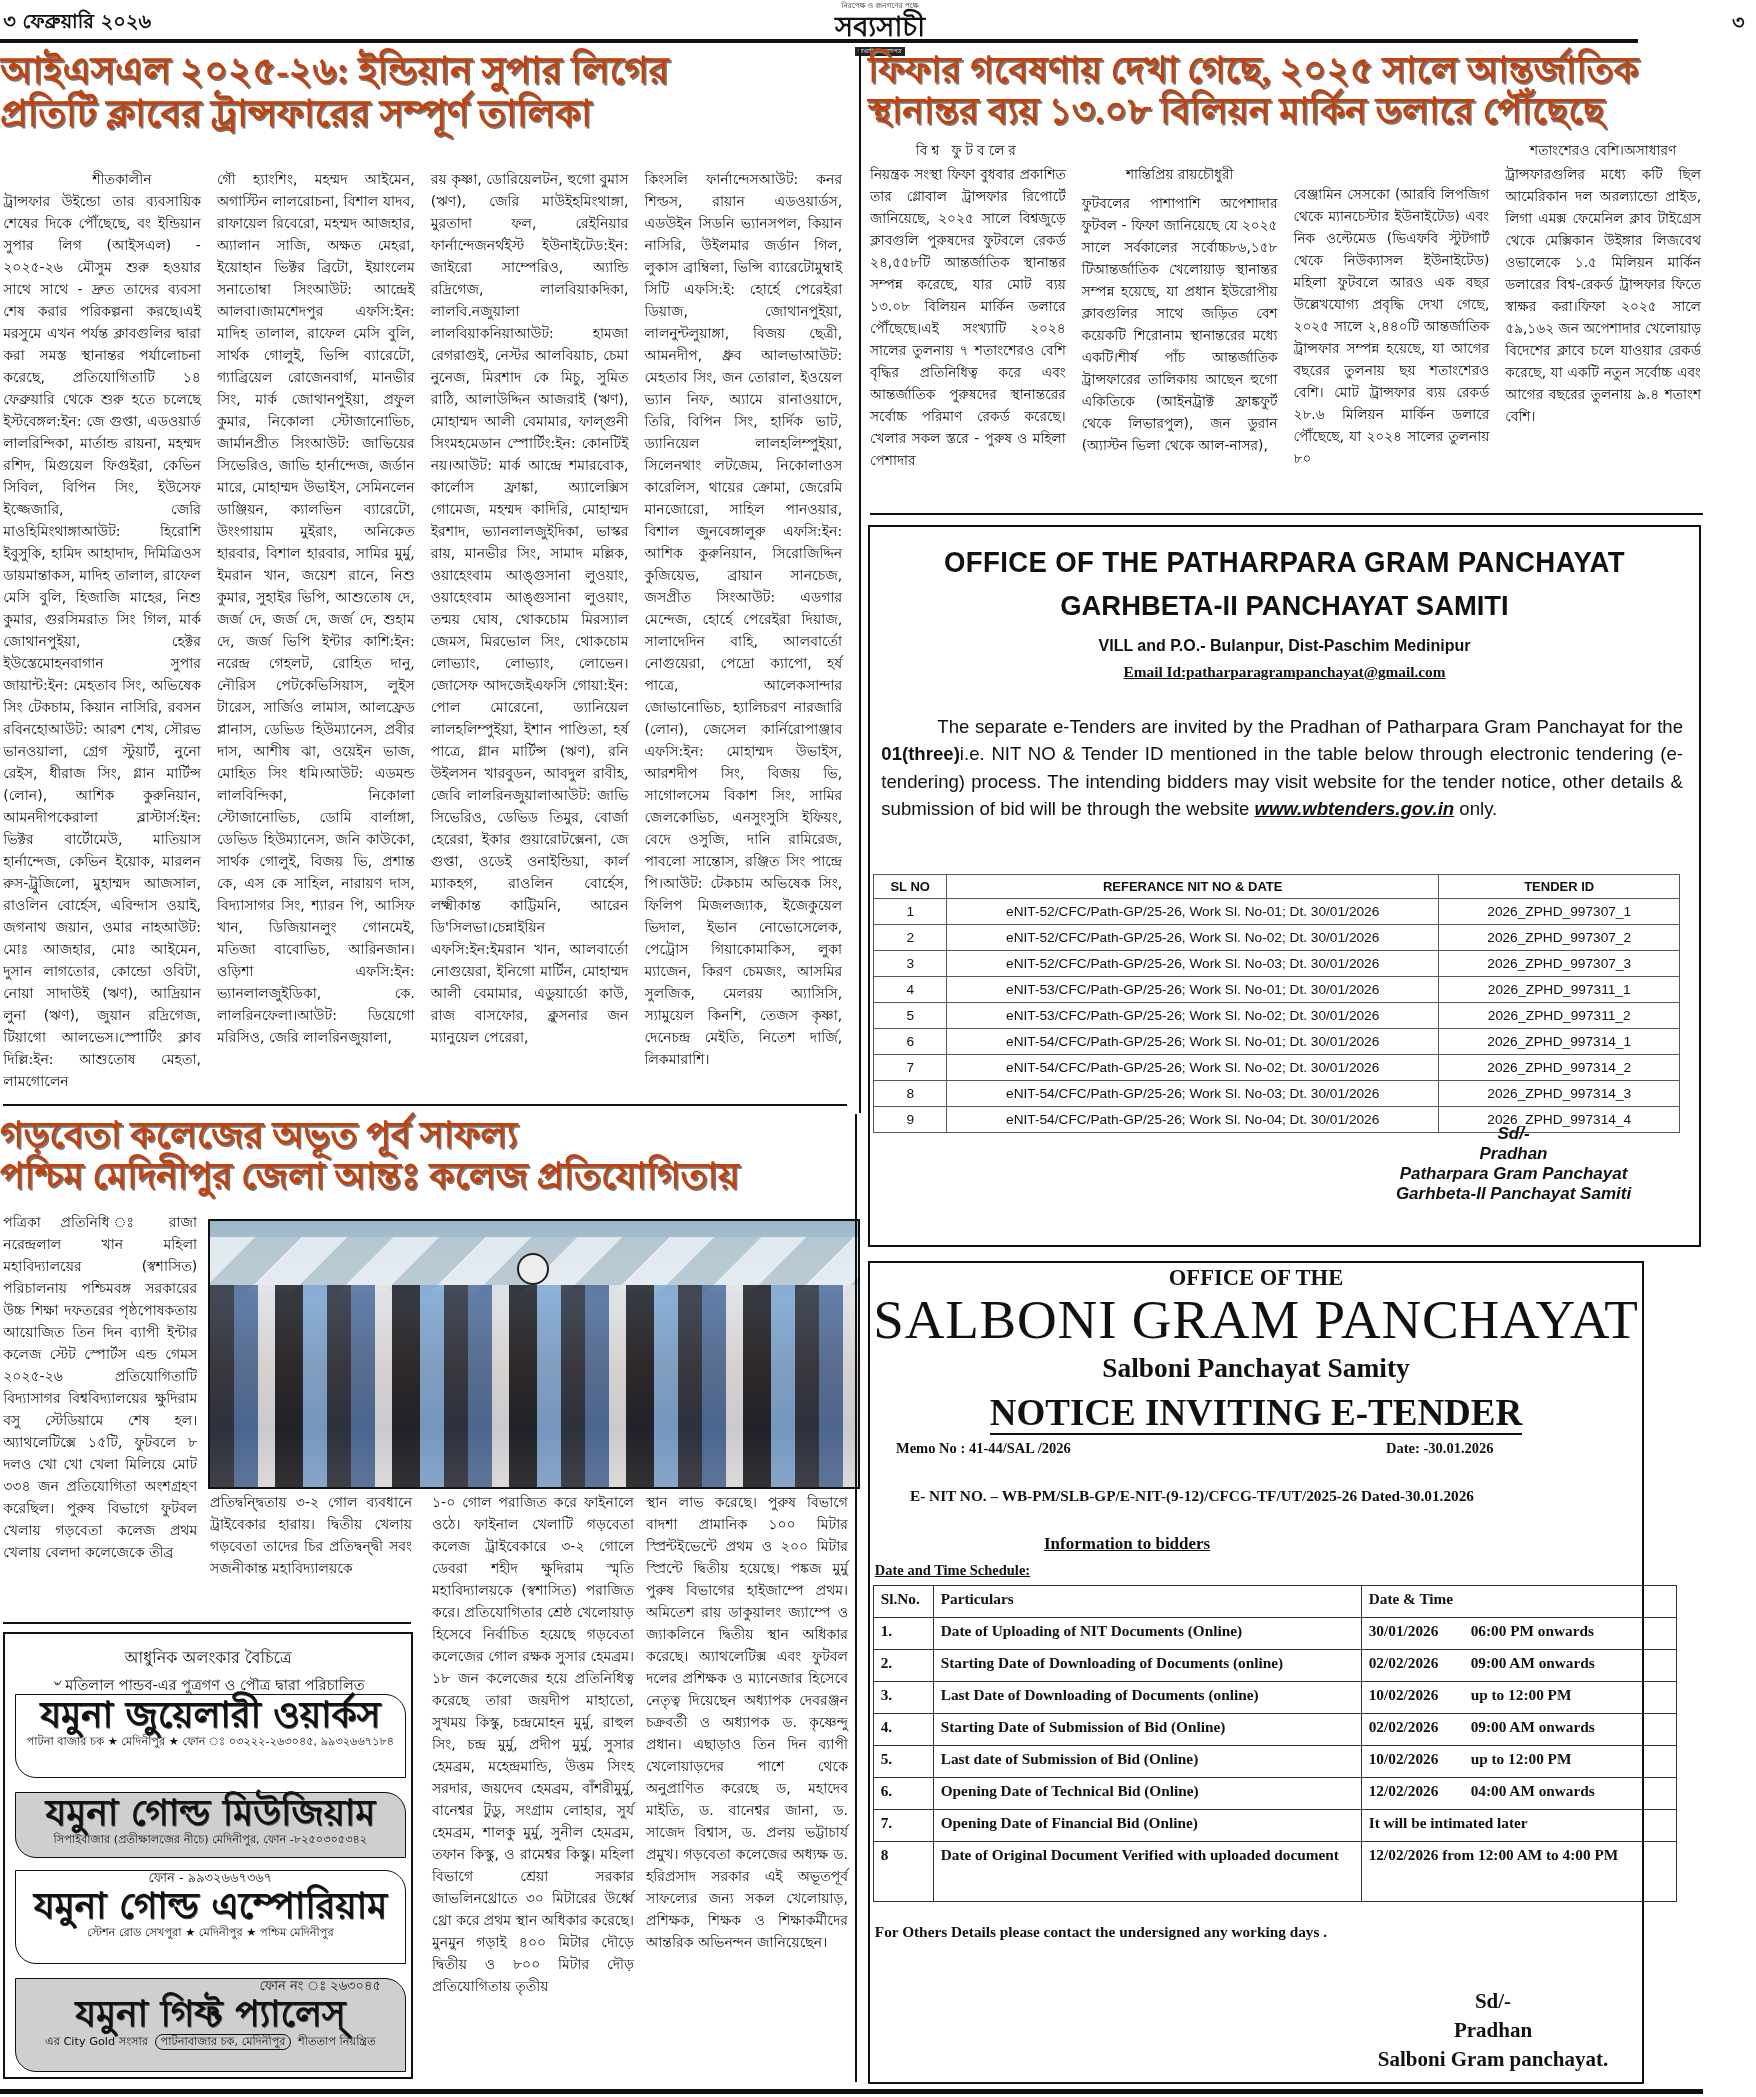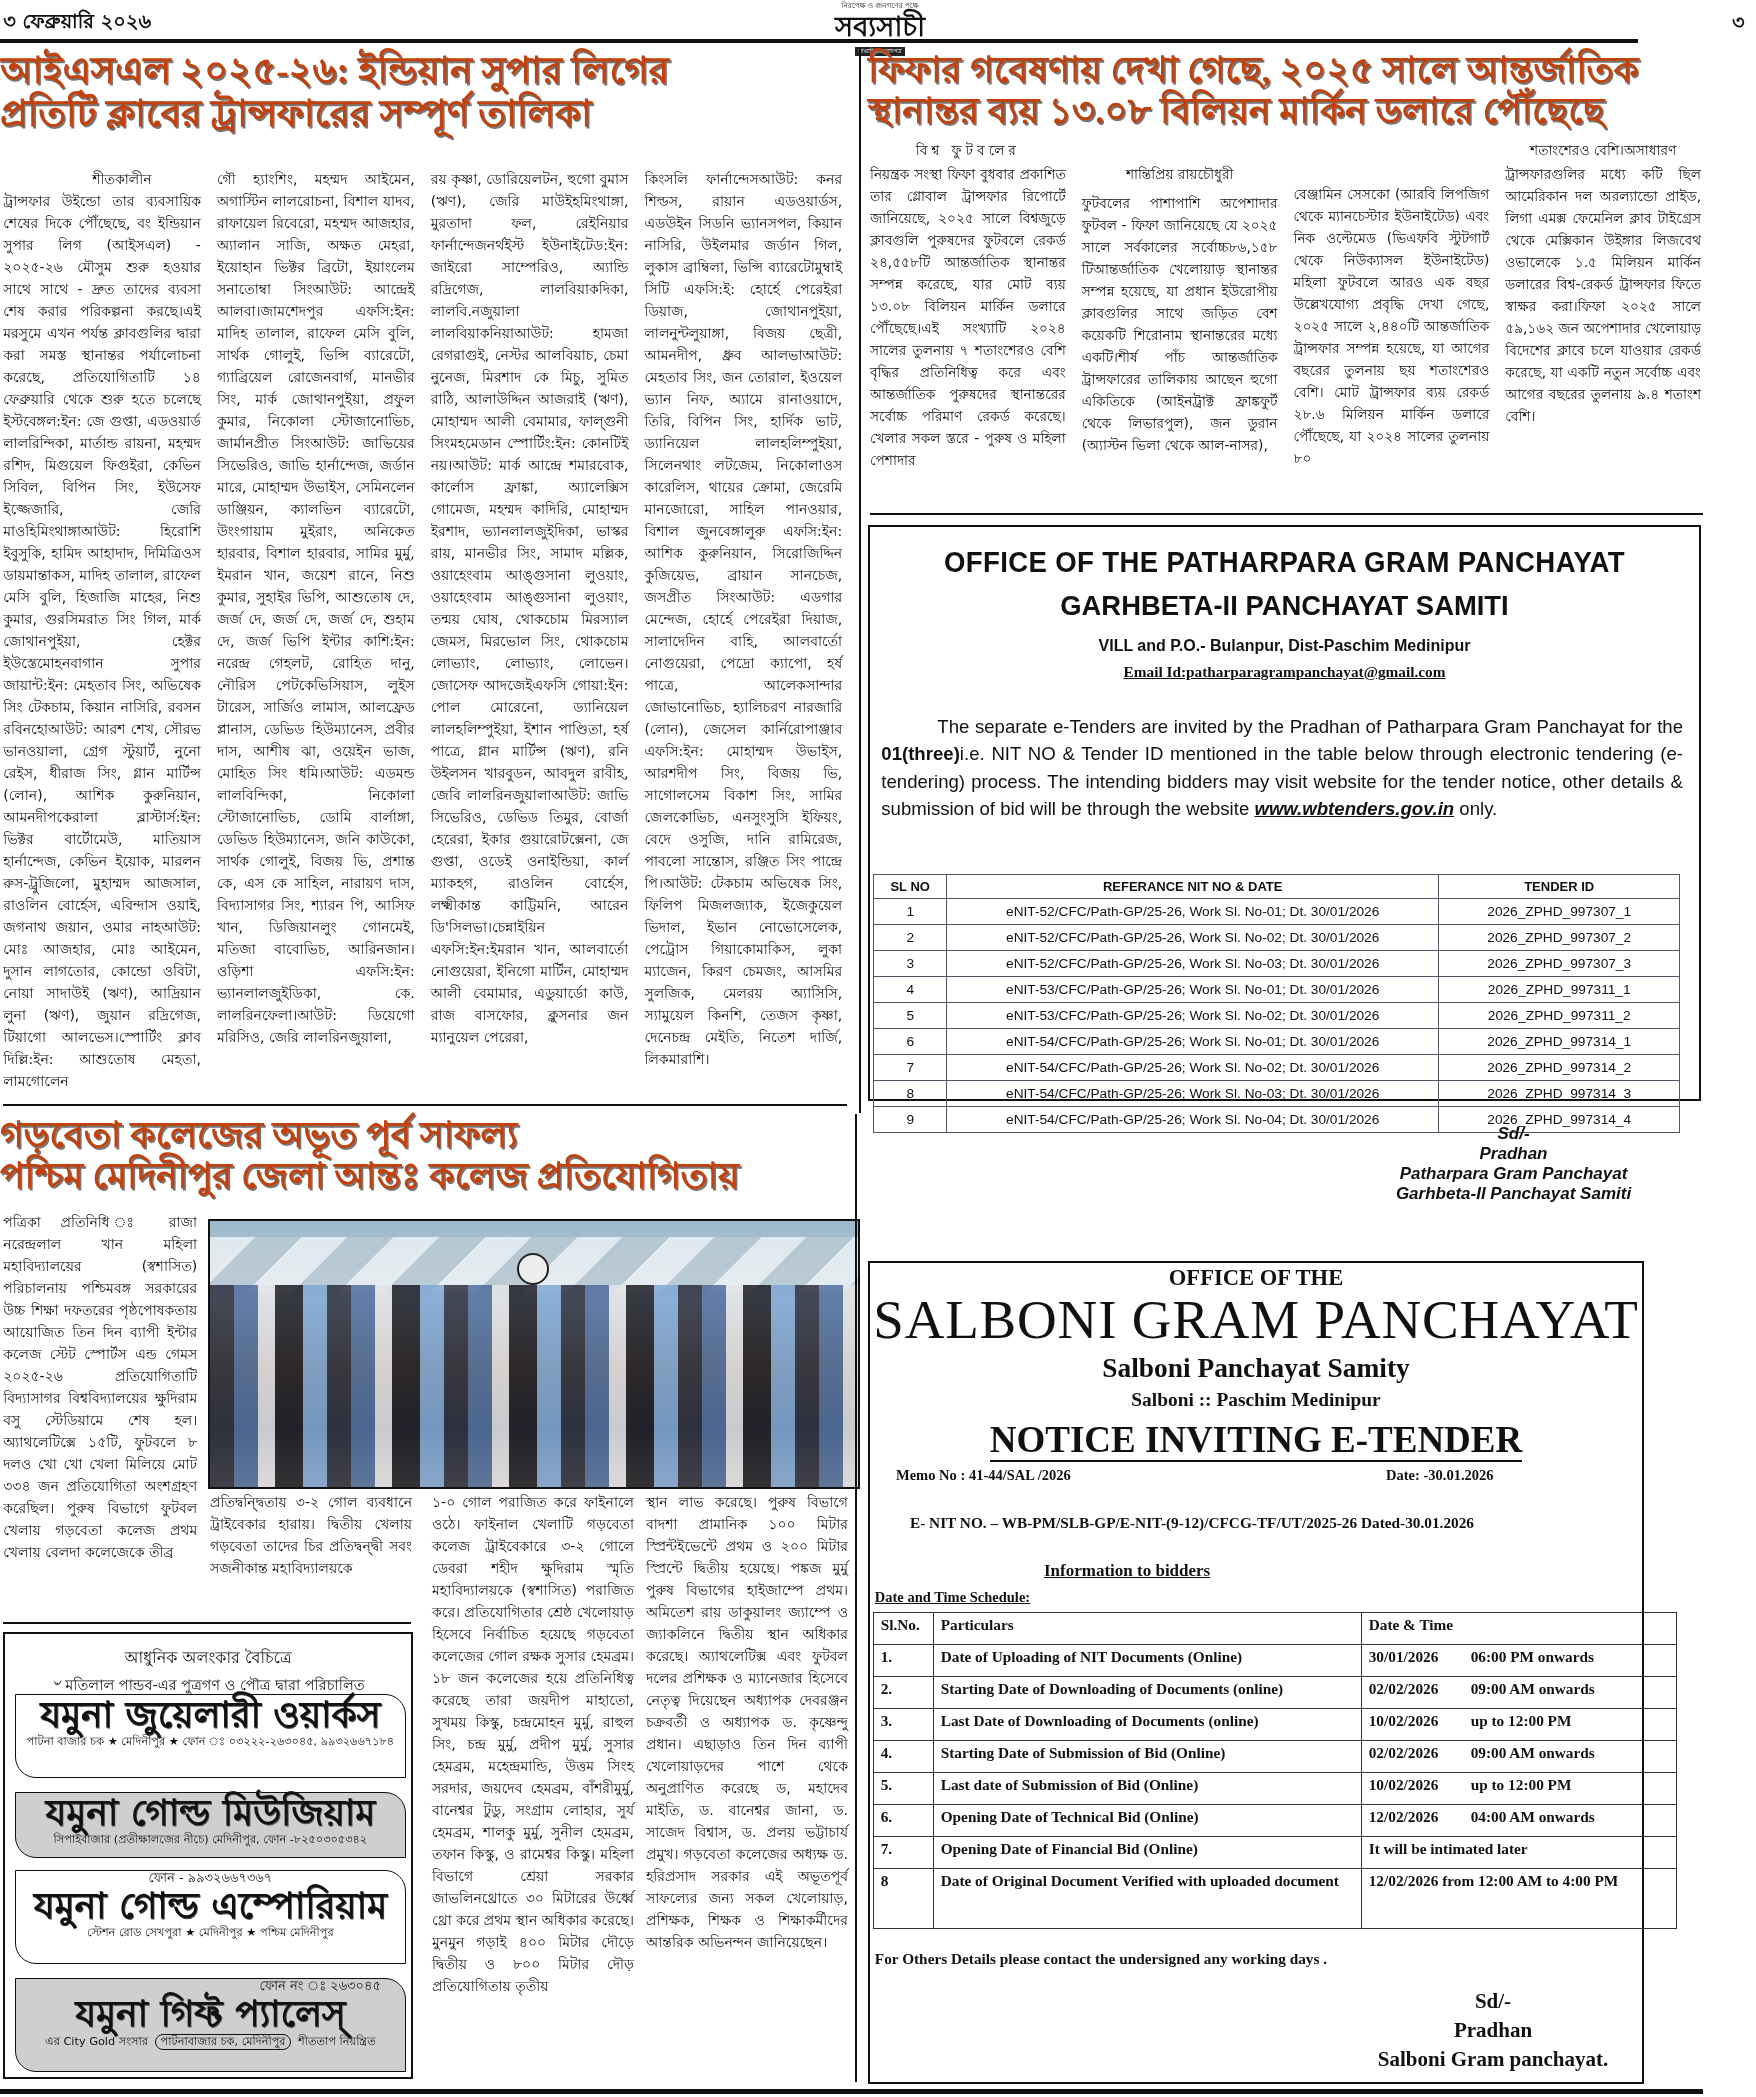--- a/index.html
+++ b/index.html
@@ -29,21 +29,21 @@
 
   
   .fifa-head { position: absolute; left: 868px; top: 50px; width: 834px; font-size: 36px; }
   .fifa-body { position: absolute; left: 870px; top: 139px; width: 831px; height: 371px; display: grid; grid-template-columns: repeat(4, 1fr); column-gap: 16px; }
   .fifa-body .col-text { font-size: 13.7px; line-height: 22px; }
   .fifa-byline { text-align: center; font-size: 13.7px; margin: 24px 0 4.8px 0; }
   .fifa-kicker { text-align: center; font-size: 13.7px; letter-spacing: 4px; }
   .fifa-col4-kicker { text-align: center; font-size: 13.7px; }
 
   
-  .pp-box { position: absolute; left: 868px; top: 525px; width: 833px; height: 576px; border: 2.4px solid #111; padding: 3.2px 0 0 0; }
+  .pp-box { position: absolute; left: 868px; top: 525px; width: 833px; height: 722px; border: 2.4px solid #111; padding: 3.2px 0 0 0; }
   .pp-title { font-family: "Liberation Sans", sans-serif; font-weight: bold; font-size: 29px; text-align: center; letter-spacing: 0.4px; margin-top: 16px; transform: scaleX(0.95); }
   .pp-sub { font-family: "Liberation Sans", sans-serif; font-weight: bold; font-size: 27.4px; text-align: center; margin-top: 11.3px; }
   .pp-addr { font-family: "Liberation Sans", sans-serif; font-weight: bold; font-size: 16px; text-align: center; margin-top: 14.5px; }
   .pp-email { font-family: "Liberation Serif", serif; font-weight: bold; font-size: 15.3px; text-align: center; margin-top: 8px; text-decoration: underline; }
   .pp-para { font-family: "Liberation Sans", sans-serif; font-size: 18.6px; line-height: 27.4px; text-align: justify; margin: 32px 16px 0 11.3px; text-indent: 56px; }
   .pp-para b { font-weight: bold; }
   .pp-para .web { font-weight: bold; font-style: italic; text-decoration: underline; }
   .pp-table { position: absolute; left: 3.2px; top: 347px; width: 807px; border-collapse: collapse; font-family: "Liberation Sans", sans-serif; }
   .pp-table th, .pp-table td { border: 1.6px solid #556; font-size: 13.7px; height: 26px; text-align: center; padding: 0 3.2px; }
   .pp-table th { font-size: 13px; font-weight: bold; height: 24px; }
@@ -222,21 +222,20 @@
     <div>Pradhan</div>
     <div>Patharpara Gram Panchayat</div>
     <div>Garhbeta-II Panchayat Samiti</div>
   </div>
 </section>
 
 <section class="sb-box">
   <div class="sb-office">OFFICE OF THE</div>
   <div class="sb-title">SALBONI GRAM PANCHAYAT</div>
   <div class="sb-samity">Salboni Panchayat Samity</div>
-  <div class="sb-place">Salboni :: Paschim Medinipur</div>
   <div class="sb-notice"><span>NOTICE INVITING E-TENDER</span></div>
   <div class="sb-memo">
     <span class="l">Memo No : 41-44/SAL /2026</span>
     <span class="r" style="left:516px">Date: -30.01.2026</span>
   </div>
   <div class="sb-enit">E- NIT NO. – WB-PM/SLB-GP/E-NIT-(9-12)/CFCG-TF/UT/2025-26 Dated-30.01.2026</div>
   <div class="sb-info">Information to bidders</div>
   <div class="sb-sched">Date and Time Schedule:</div>
   <table class="sb-table">
     <thead>

